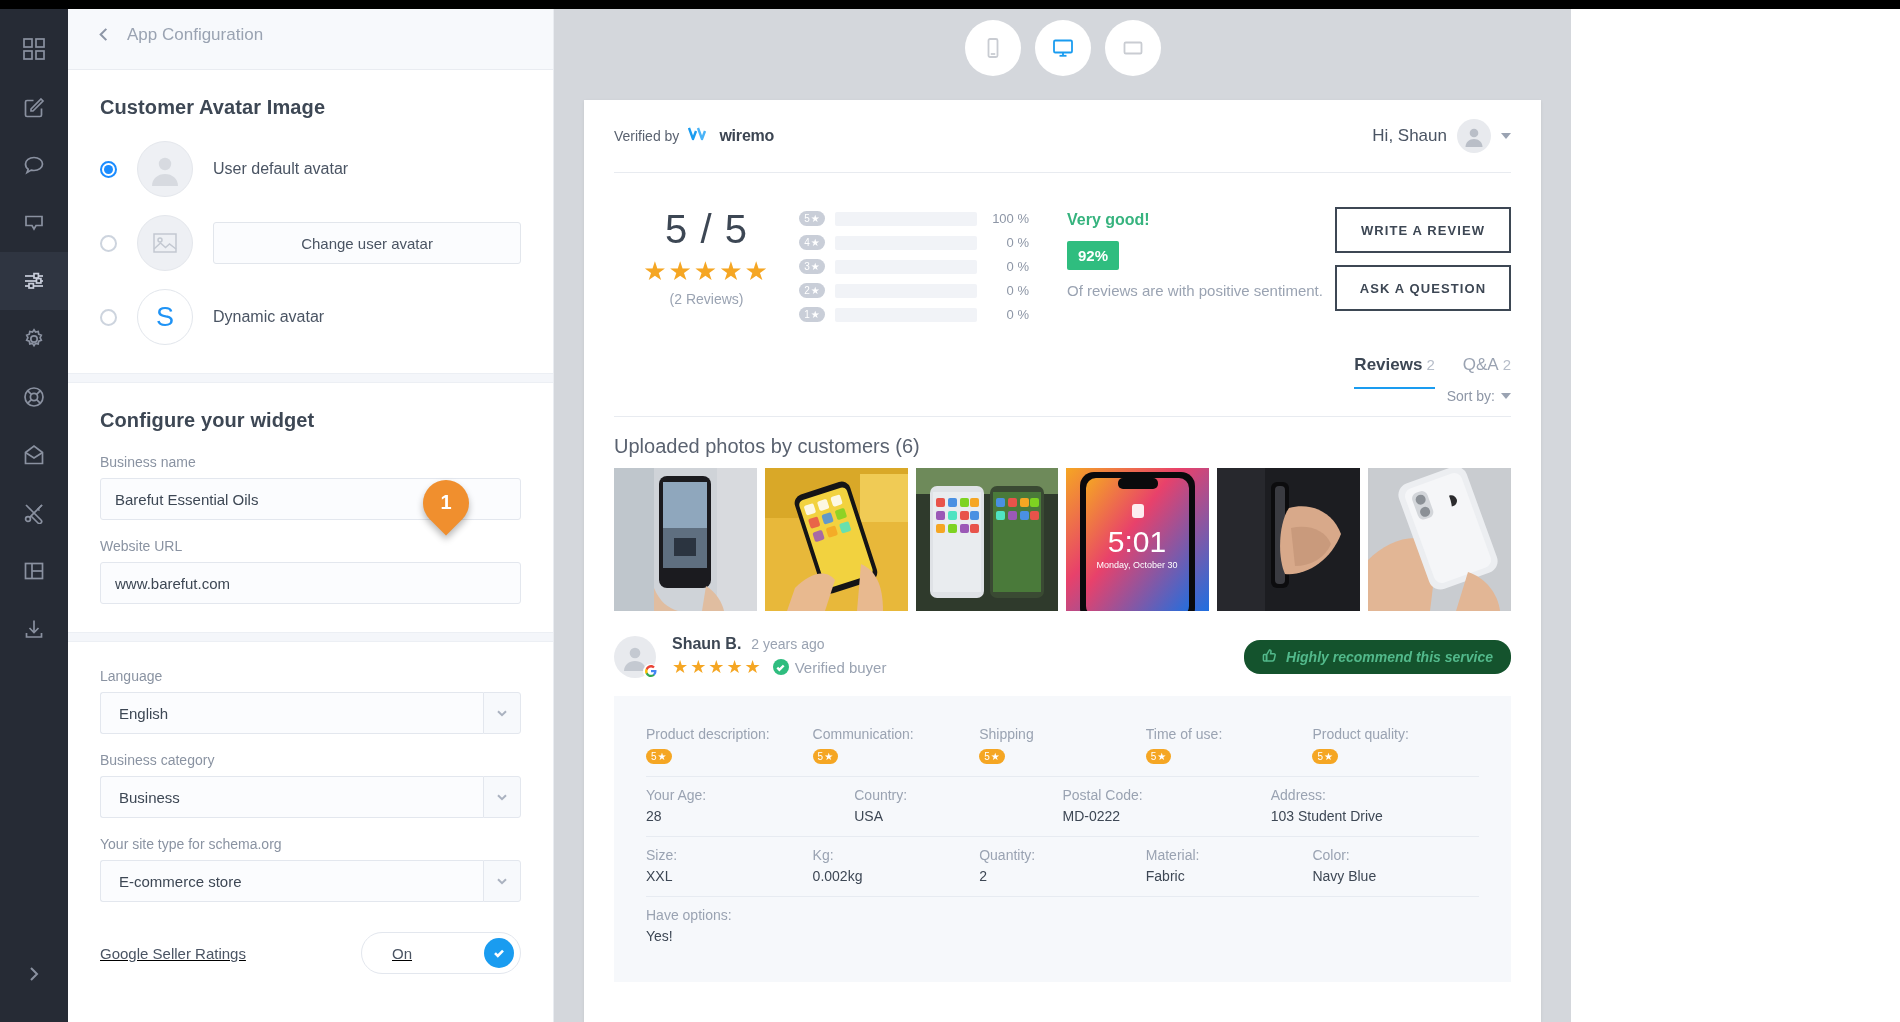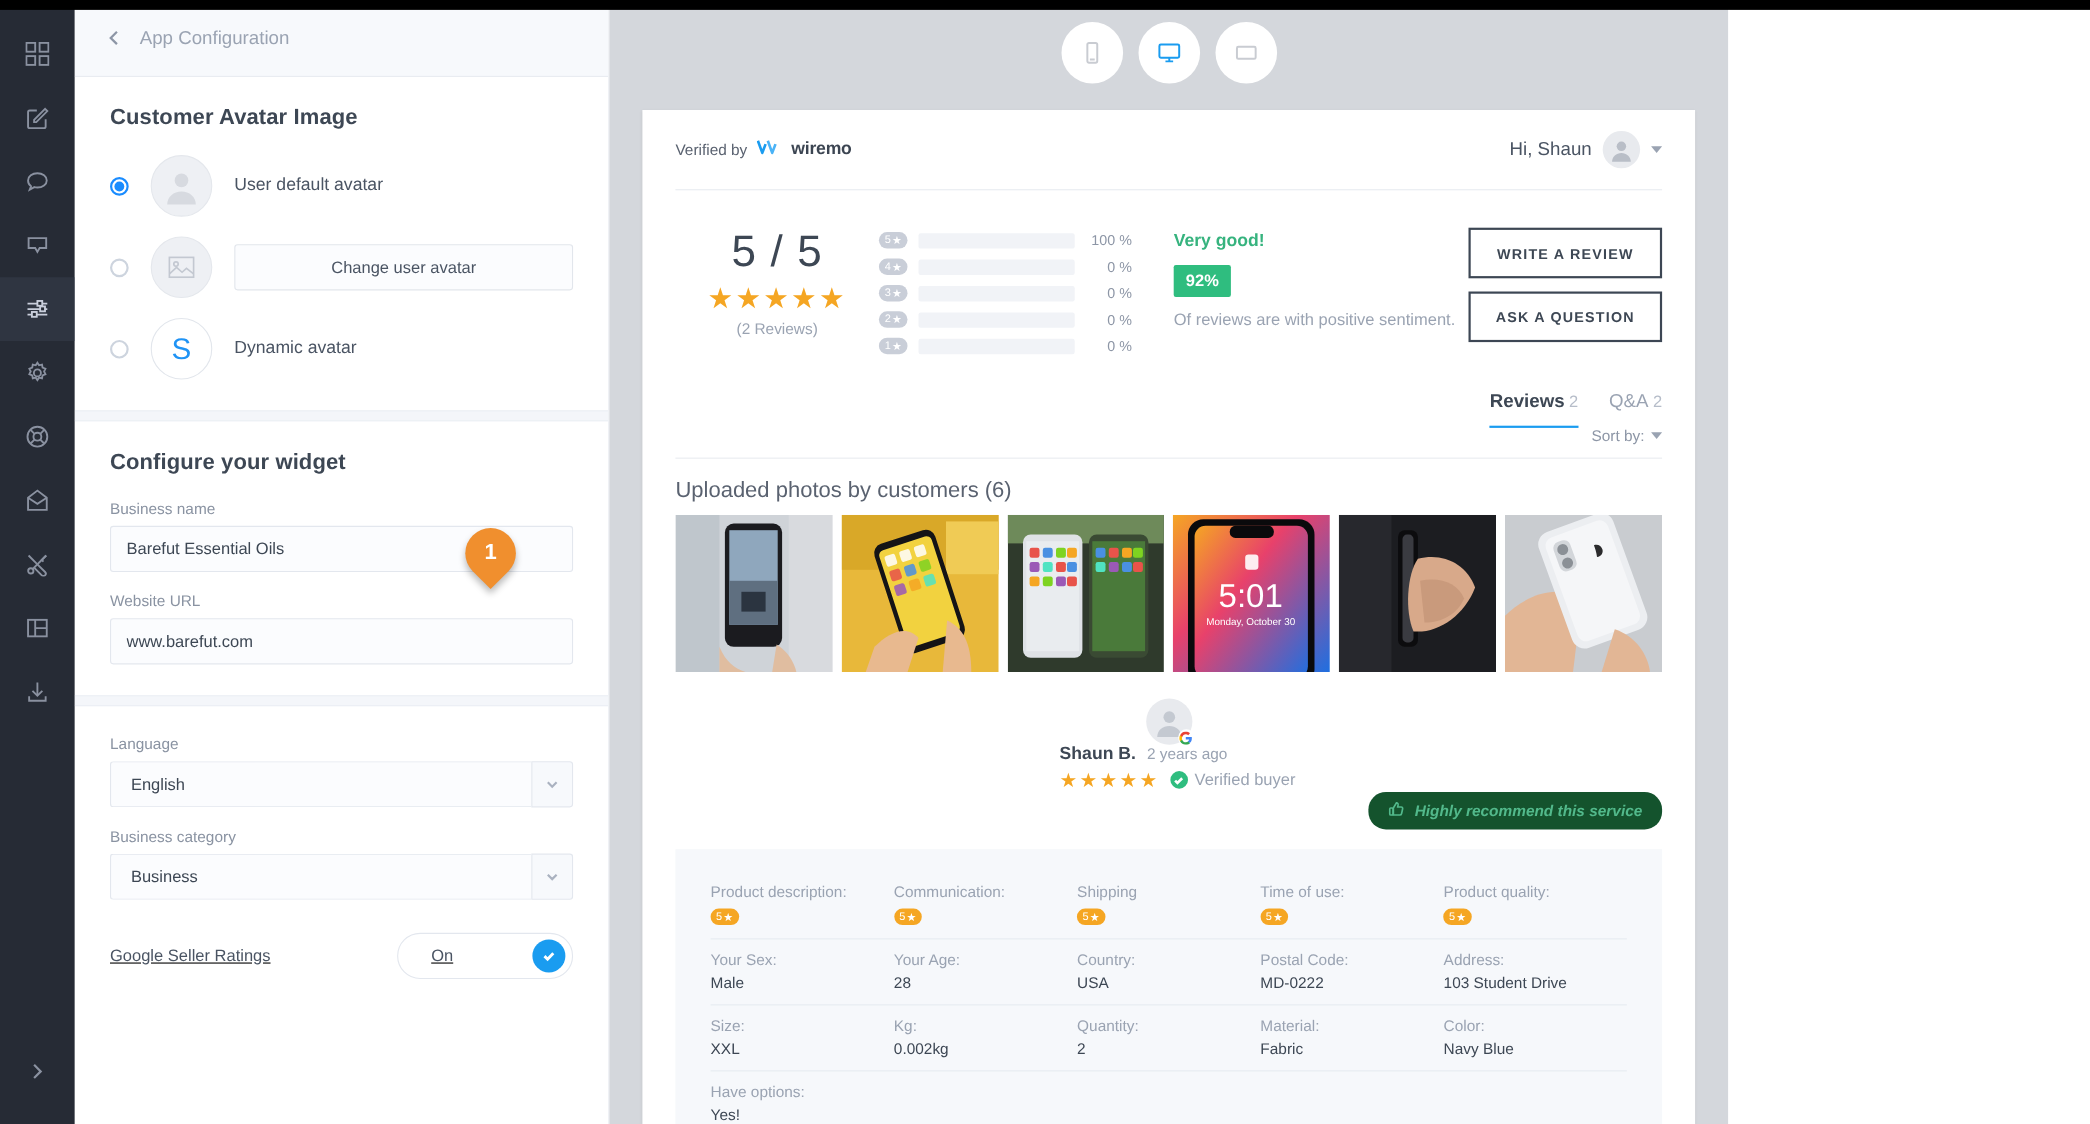--- a/index.html
+++ b/index.html
@@ -179,21 +179,21 @@
   .tab-group { display:flex; gap: 28px; }
   .tab { padding-bottom: 12px; font-size: 17px; color:#9aa3b2; cursor:pointer; border-bottom: 2px solid transparent; margin-bottom:-1px;}
   .tab.active { color:#3d4754; font-weight:bold; border-bottom-color:#1a9cf0; }
   .tab .cnt { color:#b6bdc9; font-weight: normal; font-size:15px; margin-left:4px; }
   .sort { padding-bottom: 12px; font-size:14px; color:#8d96a6; cursor:pointer; display:flex; align-items:center; gap:6px;}
 
   .photos-title { font-size: 20px; color:#5a6270; padding: 18px 0 10px 0; }
   .photo-strip { display:flex; gap: 8px; }
   .ph { width: 143px; height: 143px; border:0; position:relative; overflow:hidden; cursor:pointer; }
 
-  .rev-head { display:flex; align-items:center; padding: 24px 0 18px 0; flex-direction: column; }
+  .rev-head { display:flex; align-items:center; padding: 24px 0 18px 0; }
   .rev-av { width: 42px; height:42px; border-radius:50%; background:#e8eaee; position:relative; display:flex;align-items:center;justify-content:center;}
   .g-badge {
     position:absolute; right:-2px; bottom:-1px; width:15px;height:15px;border-radius:50%;
     background:#fff; display:flex;align-items:center;justify-content:center; font-size:10px; font-weight:bold;
   }
   .rev-meta { margin-left: 16px; }
   .rev-line1 { display:flex; align-items:baseline; gap:10px; }
   .rev-name { font-size:16px; font-weight:bold; color:#3d4754; }
   .rev-date { font-size:14px; color:#9aa3b2; }
   .rev-line2 { display:flex; align-items:center; gap:10px; margin-top:3px; }
@@ -393,20 +393,31 @@
         <div class="select-wrap">
           <div class="select-box">Business</div>
           <div class="select-arrow">
               <svg width="12" height="12" viewBox="0 0 12 12">
                 <path d="M2 4.2l4 4 4-4"></path>
               </svg>
             </div>
         </div>
       </div>
 
+      <div class="field">
+        <div class="field-label">Your site type for schema.org</div>
+        <div class="select-wrap">
+          <div class="select-box">E-commerce store</div>
+          <div class="select-arrow">
+              <svg width="12" height="12" viewBox="0 0 12 12">
+                <path d="M2 4.2l4 4 4-4"></path>
+              </svg>
+            </div>
+        </div>
+      </div>
 
       <div class="toggle-row">
         <span class="toggle-label">Google Seller Ratings</span>
         <div class="toggle">
           <span class="toggle-text">On</span>
           <span class="toggle-knob">
             <svg width="14" height="14" viewBox="0 0 14 14">
                 <path d="M3 7.2l2.8 2.8L11 4.6"></path>
               </svg>
           </span>
@@ -712,24 +723,20 @@
             <div class="attr-v"><span class="star-badge"><span>5</span>★</span></div>
           </div>
           <div class="attr-cell">
             <div class="attr-k">Product quality:</div>
             <div class="attr-v"><span class="star-badge"><span>5</span>★</span></div>
           </div>
         </div>
 
         <div class="attr-row">
           <div class="attr-cell">
-            <div class="attr-k">Your Sex:</div>
-            <div class="attr-v">Male</div>
-          </div>
-          <div class="attr-cell">
             <div class="attr-k">Your Age:</div>
             <div class="attr-v">28</div>
           </div>
           <div class="attr-cell">
             <div class="attr-k">Country:</div>
             <div class="attr-v">USA</div>
           </div>
           <div class="attr-cell">
             <div class="attr-k">Postal Code:</div>
             <div class="attr-v">MD-0222</div>

